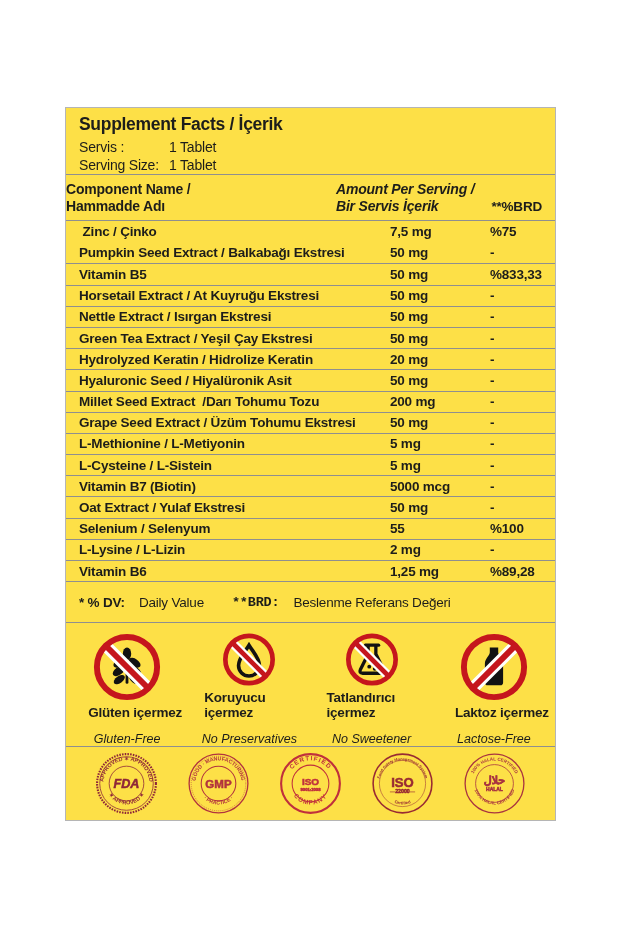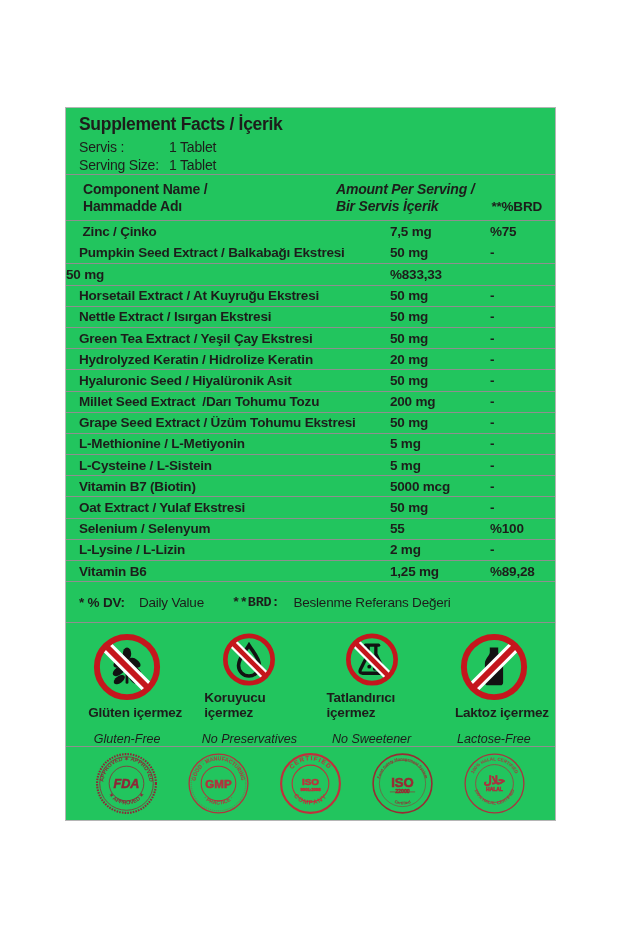--- a/index.html
+++ b/index.html
@@ -2,33 +2,33 @@
 <html style="--accent-red: #c5161d; --badge-fda: #8e2638; --badge-gmp: #b2333e; --badge-iso9001: #c0303c; --badge-iso22000: #992b33; --badge-halal: #a93440;"><head>
 <meta charset="utf-8">
 <style>
   :root{
     --accent-red:#c5161d; --text:#1d1d1b; --line:#8f8f8f; --panel-border:#b5b5b5;
     --badge-fda:#8e2638; --badge-gmp:#b2333e; --badge-iso9001:#c0303c;
     --badge-iso22000:#992b33; --badge-halal:#a93440;
   }
   html,body{margin:0;padding:0;background:#fff;}
   body{width:621px;height:931px;position:relative;font-family:"Liberation Sans",sans-serif;color:var(--text);-webkit-font-smoothing:antialiased;}
-  .panel{position:absolute;left:65px;top:107px;width:491px;border:1px solid var(--panel-border);box-sizing:border-box;background:#22c55e;}
+  .panel{position:absolute;left:65px;top:107px;width:491px;border:1px solid var(--panel-border);box-sizing:border-box;background:#fde047;}
   .sec{box-sizing:border-box;}
   .sec + .sec{border-top:1.5px solid var(--line);}
 
   
   .sec-head{height:66px;padding:5px 13px 0;}
   .title{font-size:17.5px;font-weight:bold;letter-spacing:-0.3px;margin:1px 0 3px;}
   .srv{font-size:14px;letter-spacing:-0.2px;line-height:1.3;}
   .srv .lbl{display:inline-block;width:90px;}
 
   
   .sec-cols{height:46px;position:relative;font-weight:bold;font-size:14px;line-height:1.18;letter-spacing:-0.2px;}
-  .col1{position:absolute;left:17px;top:6px;}
+  .col1{position:absolute;left:0;top:6px;}
   .col2{position:absolute;left:270px;top:6px;font-style:italic;}
   .col3{position:absolute;right:13px;bottom:5px;font-size:13.5px;}
 
   
   .rows{font-size:13.5px;font-weight:bold;letter-spacing:-0.2px;}
   .row{display:grid;grid-template-columns:324px 100px 1fr;height:21.2px;align-items:center;border-top:1.4px solid var(--line);box-sizing:border-box;}
   .row:first-child,.row.joined{border-top:none;}
   .cell{overflow:hidden;}
   .cell.name{padding-left:13px;white-space:pre;}
 
@@ -95,20 +95,21 @@
         <div class="cell name"> Zinc / Çinko</div>
         <div class="cell amt">7,5 mg</div>
         <div class="cell brd">%75</div>
       </div>
       <div class="row joined">
         <div class="cell name">Pumpkin Seed Extract / Balkabağı Ekstresi</div>
         <div class="cell amt">50 mg</div>
         <div class="cell brd">-</div>
       </div>
       <div class="row">
+        <div class="cell name">Vitamin B5</div>
         <div class="cell amt">50 mg</div>
         <div class="cell brd">%833,33</div>
       </div>
       <div class="row">
         <div class="cell name">Horsetail Extract / At Kuyruğu Ekstresi</div>
         <div class="cell amt">50 mg</div>
         <div class="cell brd">-</div>
       </div>
       <div class="row">
         <div class="cell name">Nettle Extract / Isırgan Ekstresi</div>

